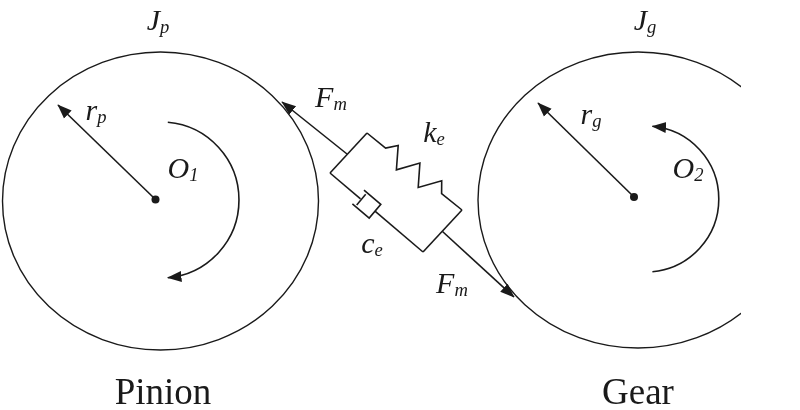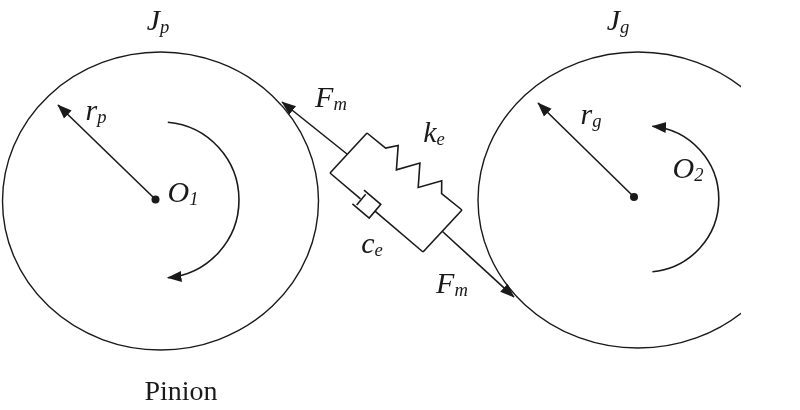--- a/index.html
+++ b/index.html
@@ -17,21 +17,21 @@
   .lbl{
     position:absolute; transform:translate(-50%,-50%);
     color:var(--ink); white-space:nowrap; line-height:1;
     font-size:30px;
   }
   .math{ font-style:italic; }
   .lbl sub{
     font-size:0.62em; font-style:italic;
     vertical-align:baseline; position:relative; top:0.18em;
   }
-  .caption{ font-size:28px; font-style:normal;margin-left:18px; }
+  .caption{ font-size:37px; font-style:normal; }
 </style>
 </head>
 <body>
 
 <div class="stage">
 
   <svg width="800" height="410" viewBox="0 0 800 410">
     <defs>
       <marker id="ah" viewBox="0 0 10 10" refX="9.5" refY="5" markerWidth="9" markerHeight="9" orient="auto">
         <path class="f" d="M0,1.2 L10,5 L0,8.8 z"></path>
@@ -63,33 +63,33 @@
       <line class="s" x1="365.7" y1="194.3" x2="356.7" y2="204.9"></line>
       <polyline class="s" points="364,190.1 380.8,204.3 369.2,218.1 352.4,203.9"></polyline>
       <line class="s" x1="375" y1="211.2" x2="423" y2="252"></line>
     </g>
   </svg>
 
   <div class="lbl math" style="left:158px; top:20px">
     <span>J</span><sub>p</sub>
   </div>
 
-  <div class="lbl math" style="left:618px; top:20px">
+  <div class="lbl math" style="left:645px; top:20px">
     <span>J</span><sub>g</sub>
   </div>
 
   <div class="lbl math" style="left:96px; top:110px">
     <span>r</span><sub>p</sub>
   </div>
 
   <div class="lbl math" style="left:591px; top:114px">
     <span>r</span><sub>g</sub>
   </div>
 
-  <div class="lbl math" style="left:183px; top:192px">
+  <div class="lbl math" style="left:183px; top:168px">
     <span>O</span><sub>1</sub>
   </div>
 
   <div class="lbl math" style="left:688px; top:168px">
     <span>O</span><sub>2</sub>
   </div>
 
   <div class="lbl math" style="left:331px; top:97px">
     <span>F</span><sub>m</sub>
   </div>
@@ -105,14 +105,17 @@
   <div class="lbl math" style="left:372px; top:243px">
     <span>c</span><sub>e</sub>
   </div>
 
 
 
   <div class="lbl caption" style="left:163px; top:391px">
     <span>Pinion</span>
   </div>
 
+  <div class="lbl caption" style="left:638px; top:391px">
+    <span>Gear</span>
+  </div>
 
 </div>
 
 </body></html>

